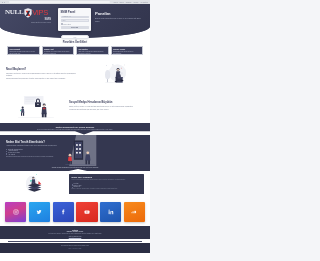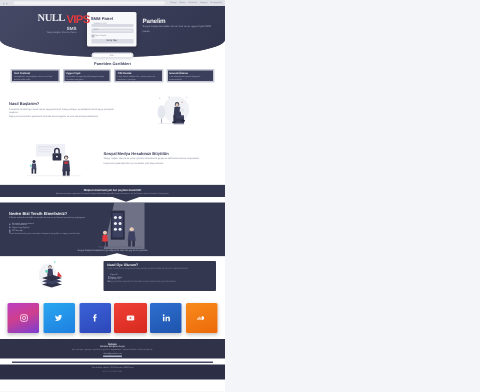--- a/index.html
+++ b/index.html
@@ -29,26 +29,26 @@
   .hero:before{
     content:""; position:absolute; inset:0;
     background:linear-gradient(135deg,#454965 0%,#383b55 60%,#32354d 100%);
   }
   .hero-inner { position:relative; display:flex; padding:3px 5px 0 5px; height:100%; }
 
   .brand { width:50px; position:relative; padding-top:2px; }
   .brand-row { display:flex; align-items:flex-start; gap:1px; }
   .null-word {
     font-family:"Liberation Serif", serif; font-weight:bold; color:#e8e9ef;
-    font-size:7px; letter-spacing:-0.3px; line-height:7px;margin-left:20px;
+    font-size:7px; letter-spacing:-0.3px; line-height:7px;
   }
   .shield { width:8px; height:10px; position:relative; margin-top:-1px; }
   .shield svg { width:100%; height:100%; display:block; }
   .vips {
-    font-family:"Liberation Sans", sans-serif; font-weight:bold; color:#e03a3f;
+    font-family:"Liberation Sans", sans-serif; font-weight:normal; color:#e03a3f;
     font-size:7.5px; line-height:7px; letter-spacing:-0.4px; margin-left:-1px;
   }
   .sms-sub { text-align:right; color:#d8dae4; font-size:3px; font-weight:bold; margin-top:-1px; padding-right:4px; }
   .brand-tag { text-align:right; color:#9da3b8; font-size:1.5px; margin-top:1px; padding-right:4px; }
 
   
   .login-card {
     width:33px; background:#f7f8fa; border-radius:1px; padding:2px 2.5px;
     box-shadow:0 1px 3px rgba(0,0,0,.28); margin-left:3px; margin-top:1px; height:23px;
   }

